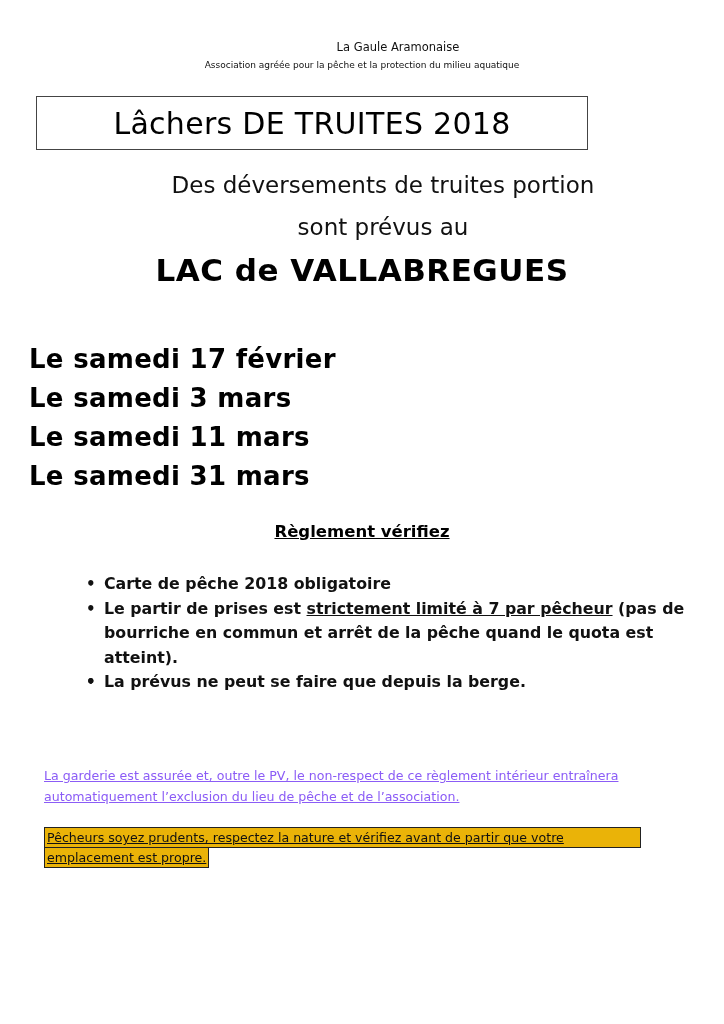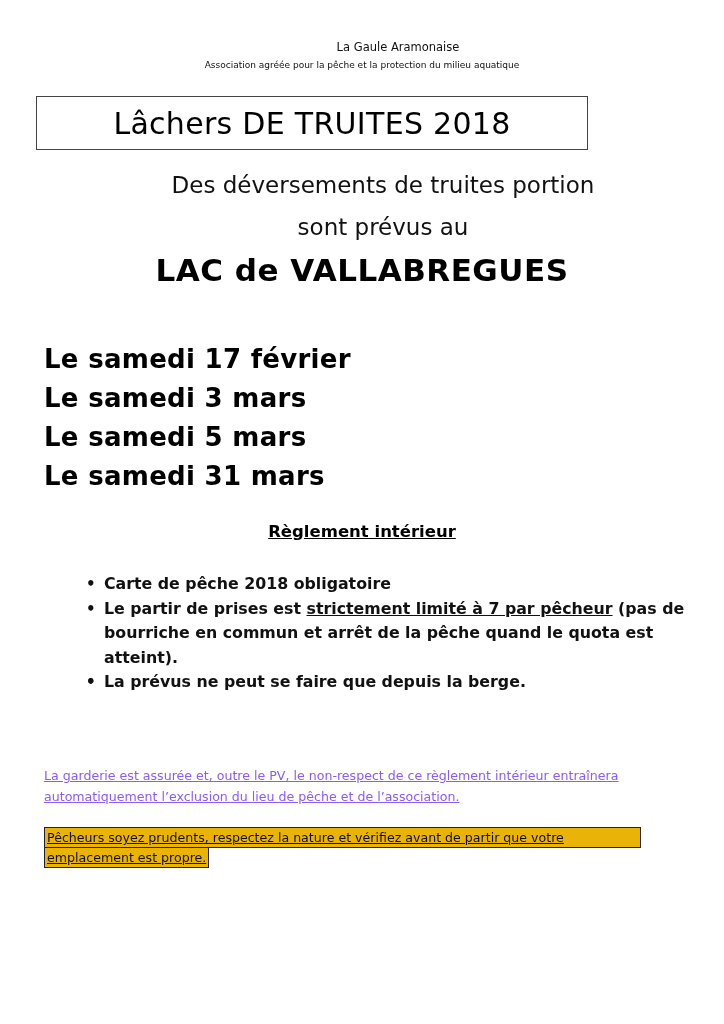--- a/index.html
+++ b/index.html
@@ -27,21 +27,21 @@
       position: absolute; left: 0; width: 724px; text-align: center;
       font-size: 23px; color: #111; margin-left: 21px;
     }
     .intro.l1 { top: 172px; }
     .intro.l2 { top: 214px; }
     .lake {
       position: absolute; left: 0; top: 252px; width: 724px; text-align: center;
       font-size: 31px; font-weight: bold; letter-spacing: 0.5px;
     }
     .dates {
-      position: absolute; left: 44px; top: 340px; margin: 0; padding: 0; list-style: none;
+      position: absolute; left: 29px; top: 340px; margin: 0; padding: 0; list-style: none;
     }
     .dates li {
       font-size: 26px; font-weight: bold; height: 39px; line-height: 39px; letter-spacing: 0.3px;
     }
     .rules-title {
       position: absolute; left: 0; top: 522px; width: 724px; text-align: center;
       font-size: 16.5px; font-weight: bold; text-decoration: underline;
     }
     .rules {
       position: absolute; left: 82px; top: 572px; width: 610px; margin: 0; padding: 0; list-style: none;
@@ -78,25 +78,25 @@
   <span>Lâchers DE TRUITES 2018</span>
 </div>
 
 <div class="intro l1">Des déversements de truites portion</div>
 <div class="intro l2">sont prévus au</div>
 <div class="lake">LAC de VALLABREGUES</div>
 
 <ul class="dates">
   <li>Le samedi 17 février</li>
   <li>Le samedi 3 mars</li>
-  <li>Le samedi 5 mars</li>
+  <li>Le samedi 11 mars</li>
   <li>Le samedi 31 mars</li>
 </ul>
 
-<div class="rules-title">Règlement intérieur</div>
+<div class="rules-title">Règlement vérifiez</div>
 
 <ul class="rules">
   <li>
     <span class="bullet">•</span>
     <span>Carte de pêche 2018 obligatoire</span>
   </li>
   <li>
     <span class="bullet">•</span>
     <span>Le partir de prises est </span><span class="u">strictement limité à 7 par pêcheur</span><span> (pas de bourriche en commun et arrêt de la pêche quand le quota est atteint).</span>
   </li>

